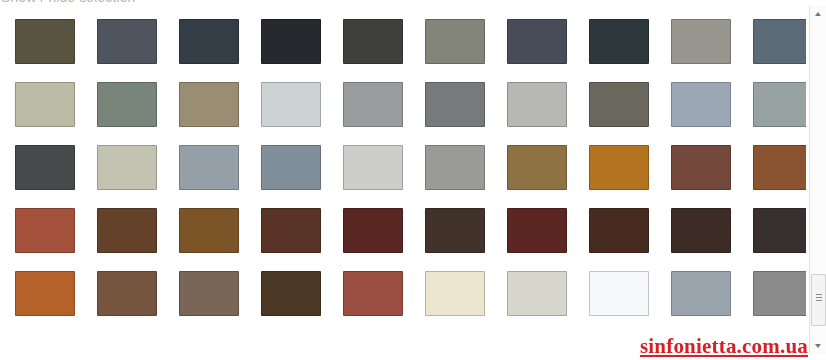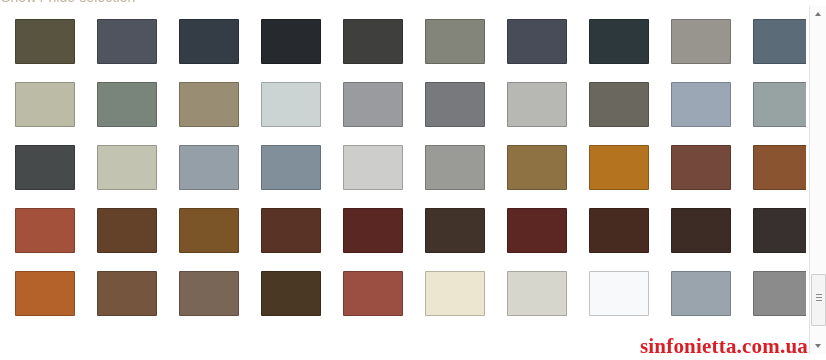--- a/index.html
+++ b/index.html
@@ -181,15 +181,15 @@
     <div id="scroll-thumb" style="background: rgb(244, 244, 244);">
       <div id="scroll-thumb-grip">
         <i></i>
           <i></i>
           <i></i>
       </div>
     </div>
     <div id="scroll-down-arrow"></div>
   </div>
 
-  <div id="watermark" style="color: rgb(216, 31, 38);">sinfonietta.com.ua</div>
+  <div id="watermark" style="color: rgb(216, 31, 38); text-decoration: underline;">sinfonietta.com.ua</div>
 
 </div>
 
 </body></html>

